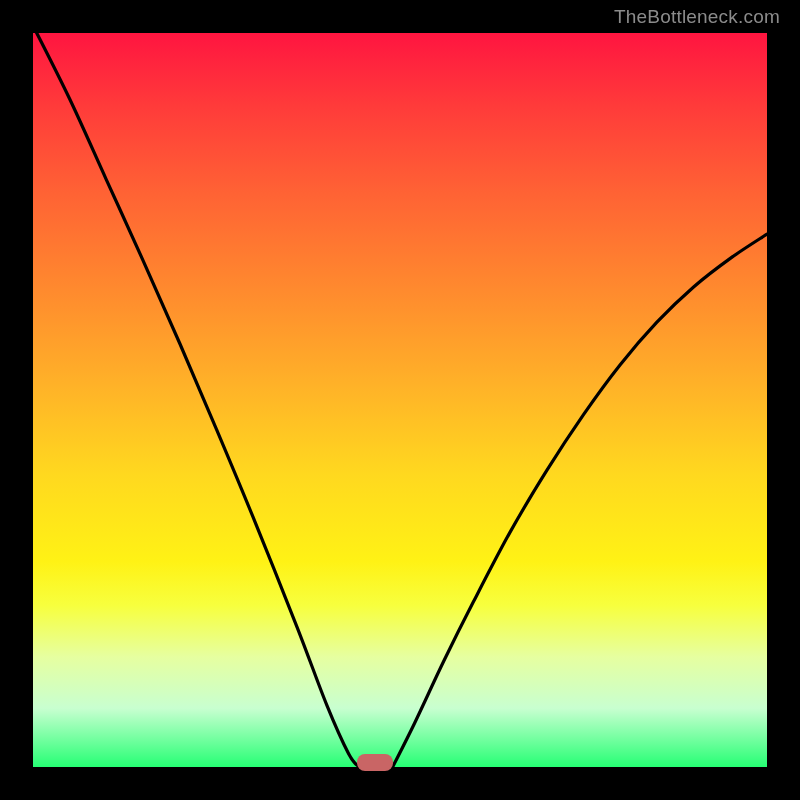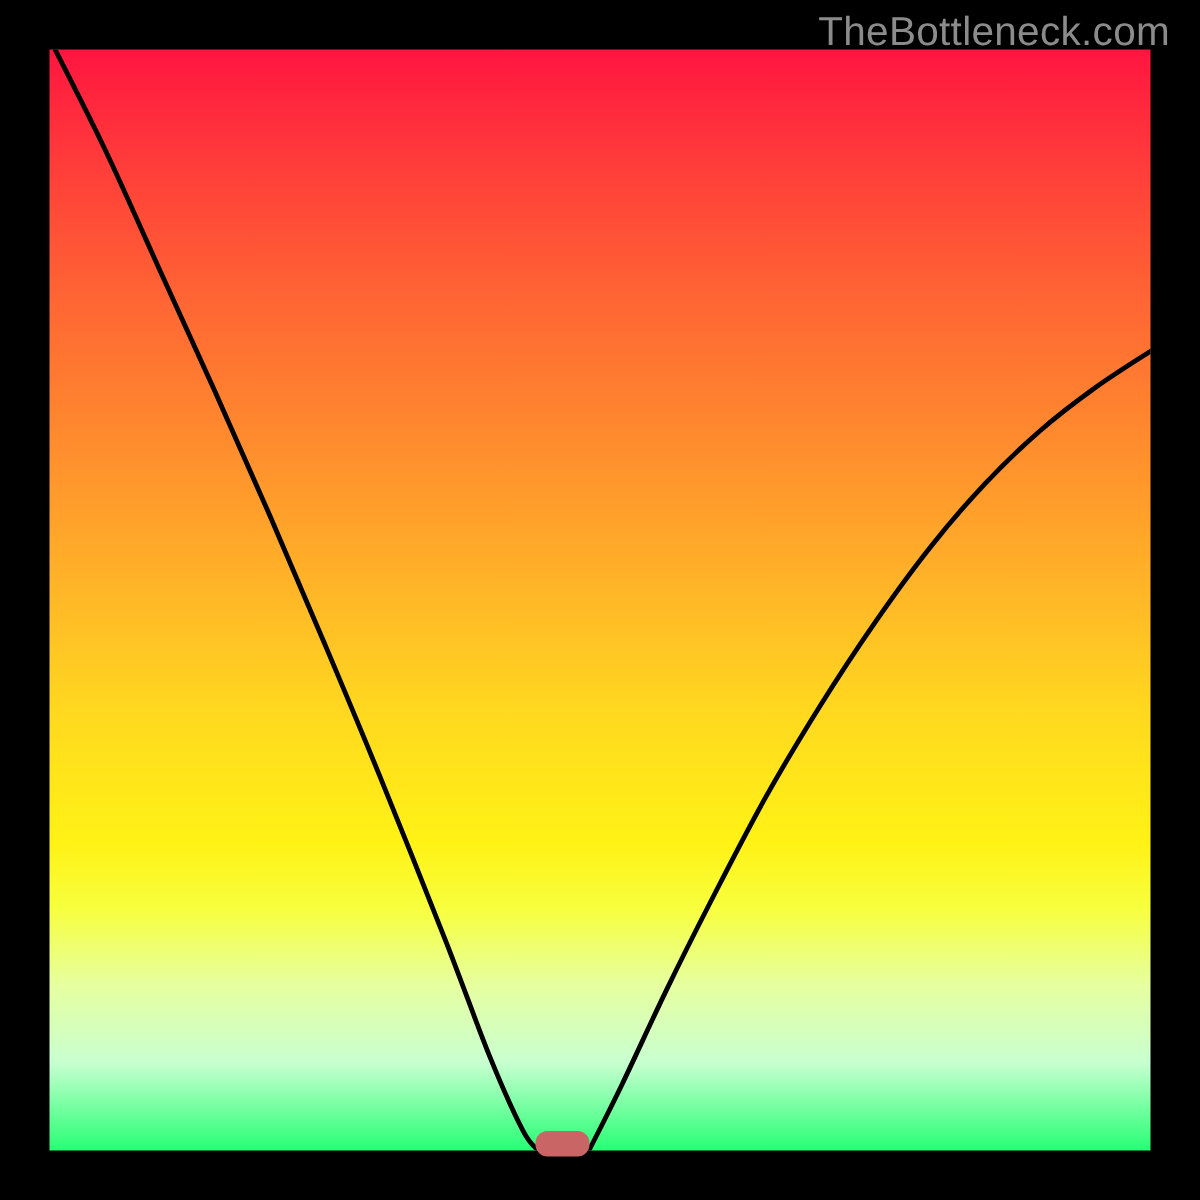--- a/index.html
+++ b/index.html
@@ -29,21 +29,21 @@
       #e6ffa0 85%,
       #c8ffd0 92%,
       #26ff74 100%
     );
   }
   .watermark {
     position: absolute;
     top: 6px;
     right: 20px;
     color: #8b8b8b;
-    font-size: 27px;
+    font-size: 19px;
     letter-spacing: 0.2px;
     font-weight: 500;
   }
   svg.curve {
     position: absolute;
     left: 0;
     top: 0;
     width: 734px;
     height: 734px;
   }

